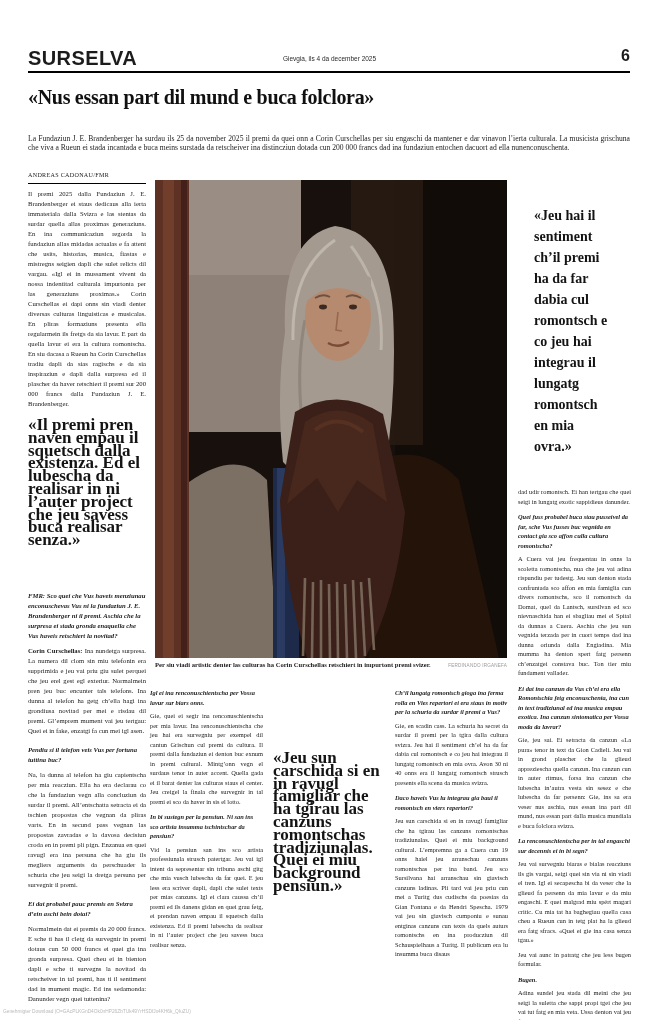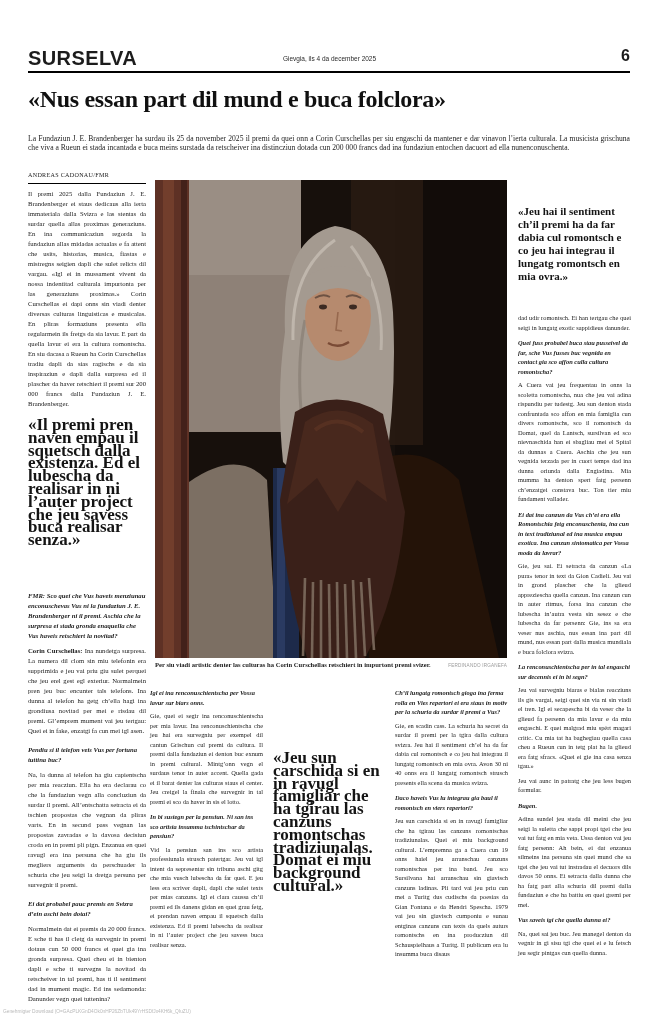--- a/index.html
+++ b/index.html
@@ -8,39 +8,39 @@
   
   .hdr-section{position:absolute;left:28px;top:47px;font-family:"Liberation Sans","DejaVu Sans",sans-serif;
         font-weight:bold;font-size:20px;letter-spacing:.4px;}
   .hdr-date{position:absolute;left:0;right:0;top:55px;text-align:center;
         font-family:"Liberation Sans","DejaVu Sans",sans-serif;font-size:6.5px;color:#2a2a2a;}
   .hdr-page{position:absolute;right:29px;top:47px;font-family:"Liberation Sans","DejaVu Sans",sans-serif;
         font-weight:bold;font-size:16px;}
   .hdr-rule{position:absolute;left:28px;width:602px;top:71px;height:2.2px;background:#000;}
   
   .headline{position:absolute;left:28px;top:86px;margin:0;width:631px;font-weight:bold;
-        font-size:24px;letter-spacing:-.3px;white-space:nowrap;color:#101010;}
+        font-size:20px;letter-spacing:-.3px;white-space:nowrap;color:#101010;}
   .lead{position:absolute;left:28px;top:134px;width:602px;margin:0;
         font-size:7.6px;line-height:9px;text-align:justify;}
   
   .col{position:absolute;width:113px;font-size:6.4px;line-height:9.5px;}
   .col p{margin:0 0 5px;text-align:justify;}
   .col p:last-child{margin-bottom:0;}
   .col .q{font-weight:bold;font-style:italic;text-align:left;margin:6px 0 4px;}
   .col > :first-child{margin-top:0;}
   .col1{left:28px;top:170px;width:118px;font-size:6.7px;line-height:10px;}
   .col1 .q{margin:9px 0 5px;}
   .col2{left:150px;top:688px;}
   .col4{left:395px;top:688px;}
   .col5{left:518px;top:205px;}
   .byline{font-size:6.1px;letter-spacing:.3px;border-bottom:1px solid #000;
         padding-bottom:3px;margin-bottom:5px;text-align:left;color:#222;}
   .pq{font-weight:bold;font-size:17px;line-height:12.8px;text-align:left;color:#141414;}
   .pq1{margin:10px 0 44px;}
-  .pq5{margin:0 0 30px;font-size:11px;line-height:13px;}
+  .pq5{margin:0 16px 30px;font-size:14px;line-height:21px;}
   .pq3{position:absolute;left:273px;top:752px;width:113px;}
   
   .photo{position:absolute;left:155px;top:180px;width:352px;height:478px;overflow:hidden;background:#17100c;}
   .photo svg{display:block;width:100%;height:100%;}
   .caption-row{position:absolute;left:155px;top:661px;width:352px;display:flex;
         justify-content:space-between;align-items:baseline;}
   .caption{font-weight:bold;font-size:6.6px;line-height:8px;}
   .credit{font-family:"Liberation Sans","DejaVu Sans",sans-serif;font-size:4.6px;color:#9a9a9a;
         letter-spacing:.2px;white-space:nowrap;margin-left:6px;}
   .watermark{position:absolute;left:3px;top:1009px;font-family:"Liberation Sans","DejaVu Sans",sans-serif;
@@ -118,21 +118,21 @@
     <span class="credit">FERDINANDO IRGANEFA</span>
   </div>
 
   <div class="col col2">
     <p class="q">Igl ei ina renconuschientscha per Vossa lavur sur biars onns.</p>
     <p>Gie, quei ei segir ina renconuschientscha per mia lavur. Ina renconuschientscha che jeu hai era survegniu per exempel dil cantun Grischun cul premi da cultura. Il premi dalla fundaziun ei denton buc exnum in premi cultural. Mintg’onn vegn el surdaus tenor in auter accent. Quella gada ei il barat denter las culturas staus el center. Jeu creigel la finala che survegnir in tal premi ei sco da haver in sis el lotto.</p>
     <p class="q">In bi sustegn per la pensiun. Ni san ins sco artista insumma tschintschar da pensiun?</p>
     <p>Vid la pensiun san ins sco artista professiunala strusch patertgar. Jeu vai igl intent da sepresentar sin tribuna aschi gitg che mia vusch lubescha da far quei. E jeu less era scriver dapli, dapli che sulet texts per mias canzuns. Igl ei clara caussa ch’il premi ed ils danens gidan en quei grau fetg, ei prendan naven empau il squetsch dalla existenza. Ed il premi lubescha da realisar in ni l’auter project che jeu savess buca realisar senza.</p>
   </div>
 
-  <div class="pq pq3">«Jeu sun carschida si en in ravugl famigliar che ha tgirau las canzuns romontschas tradiziunalas. Domat ei miu background cultural.»</div>
+  <div class="pq pq3">«Jeu sun carschida si en in ravugl famigliar che ha tgirau las canzuns romontschas tradiziunalas. Quei ei miu background pensiun.»</div>
 
   <div class="col col4">
     <p class="q">Ch’il lungatg romontsch gioga ina ferma rolla en Vies repertori ei era staus in motiv per la schuria da surdar il premi a Vus?</p>
     <p>Gie, en scadin cass. La schuria ha secret da surdar il premi per la tgira dalla cultura svizra. Jeu hai il sentiment ch’el ha da far dabia cul romontsch e co jeu hai integrau il lungatg romontsch en mia ovra. Avon 30 ni 40 onns era il lungatg romontsch strusch presents ella scena da musica svizra.</p>
     <p class="q">Daco haveis Vus lu integrau gia baul il romontsch en viers repertori?</p>
     <p>Jeu sun carschida si en in ravugl famigliar che ha tgirau las canzuns romontschas tradiziunalas. Quei ei miu background cultural. L’empremna ga a Cuera cun 19 onns haiel jeu arranschau canzuns romontschas per ina band. Jeu sco Sursilvana hai arranschau sin giavisch canzuns ladinas. Pli tard vai jeu priu cun mei a Turitg dus cudischs da poesias da Gian Fontana e da Hendri Spescha. 1979 vai jeu sin giavisch cumponiu e sunau entginas canzuns cun texts da quels auturs romontschs en ina producziun dil Schauspielhaus a Turitg. Il publicum era lu insumma buca disaus</p>
   </div>
 
   <div class="col col5">
     <div class="pq pq5">«Jeu hai il sentiment ch’il premi ha da far dabia cul romontsch e co jeu hai integrau il lungatg romontsch en mia ovra.»</div>

